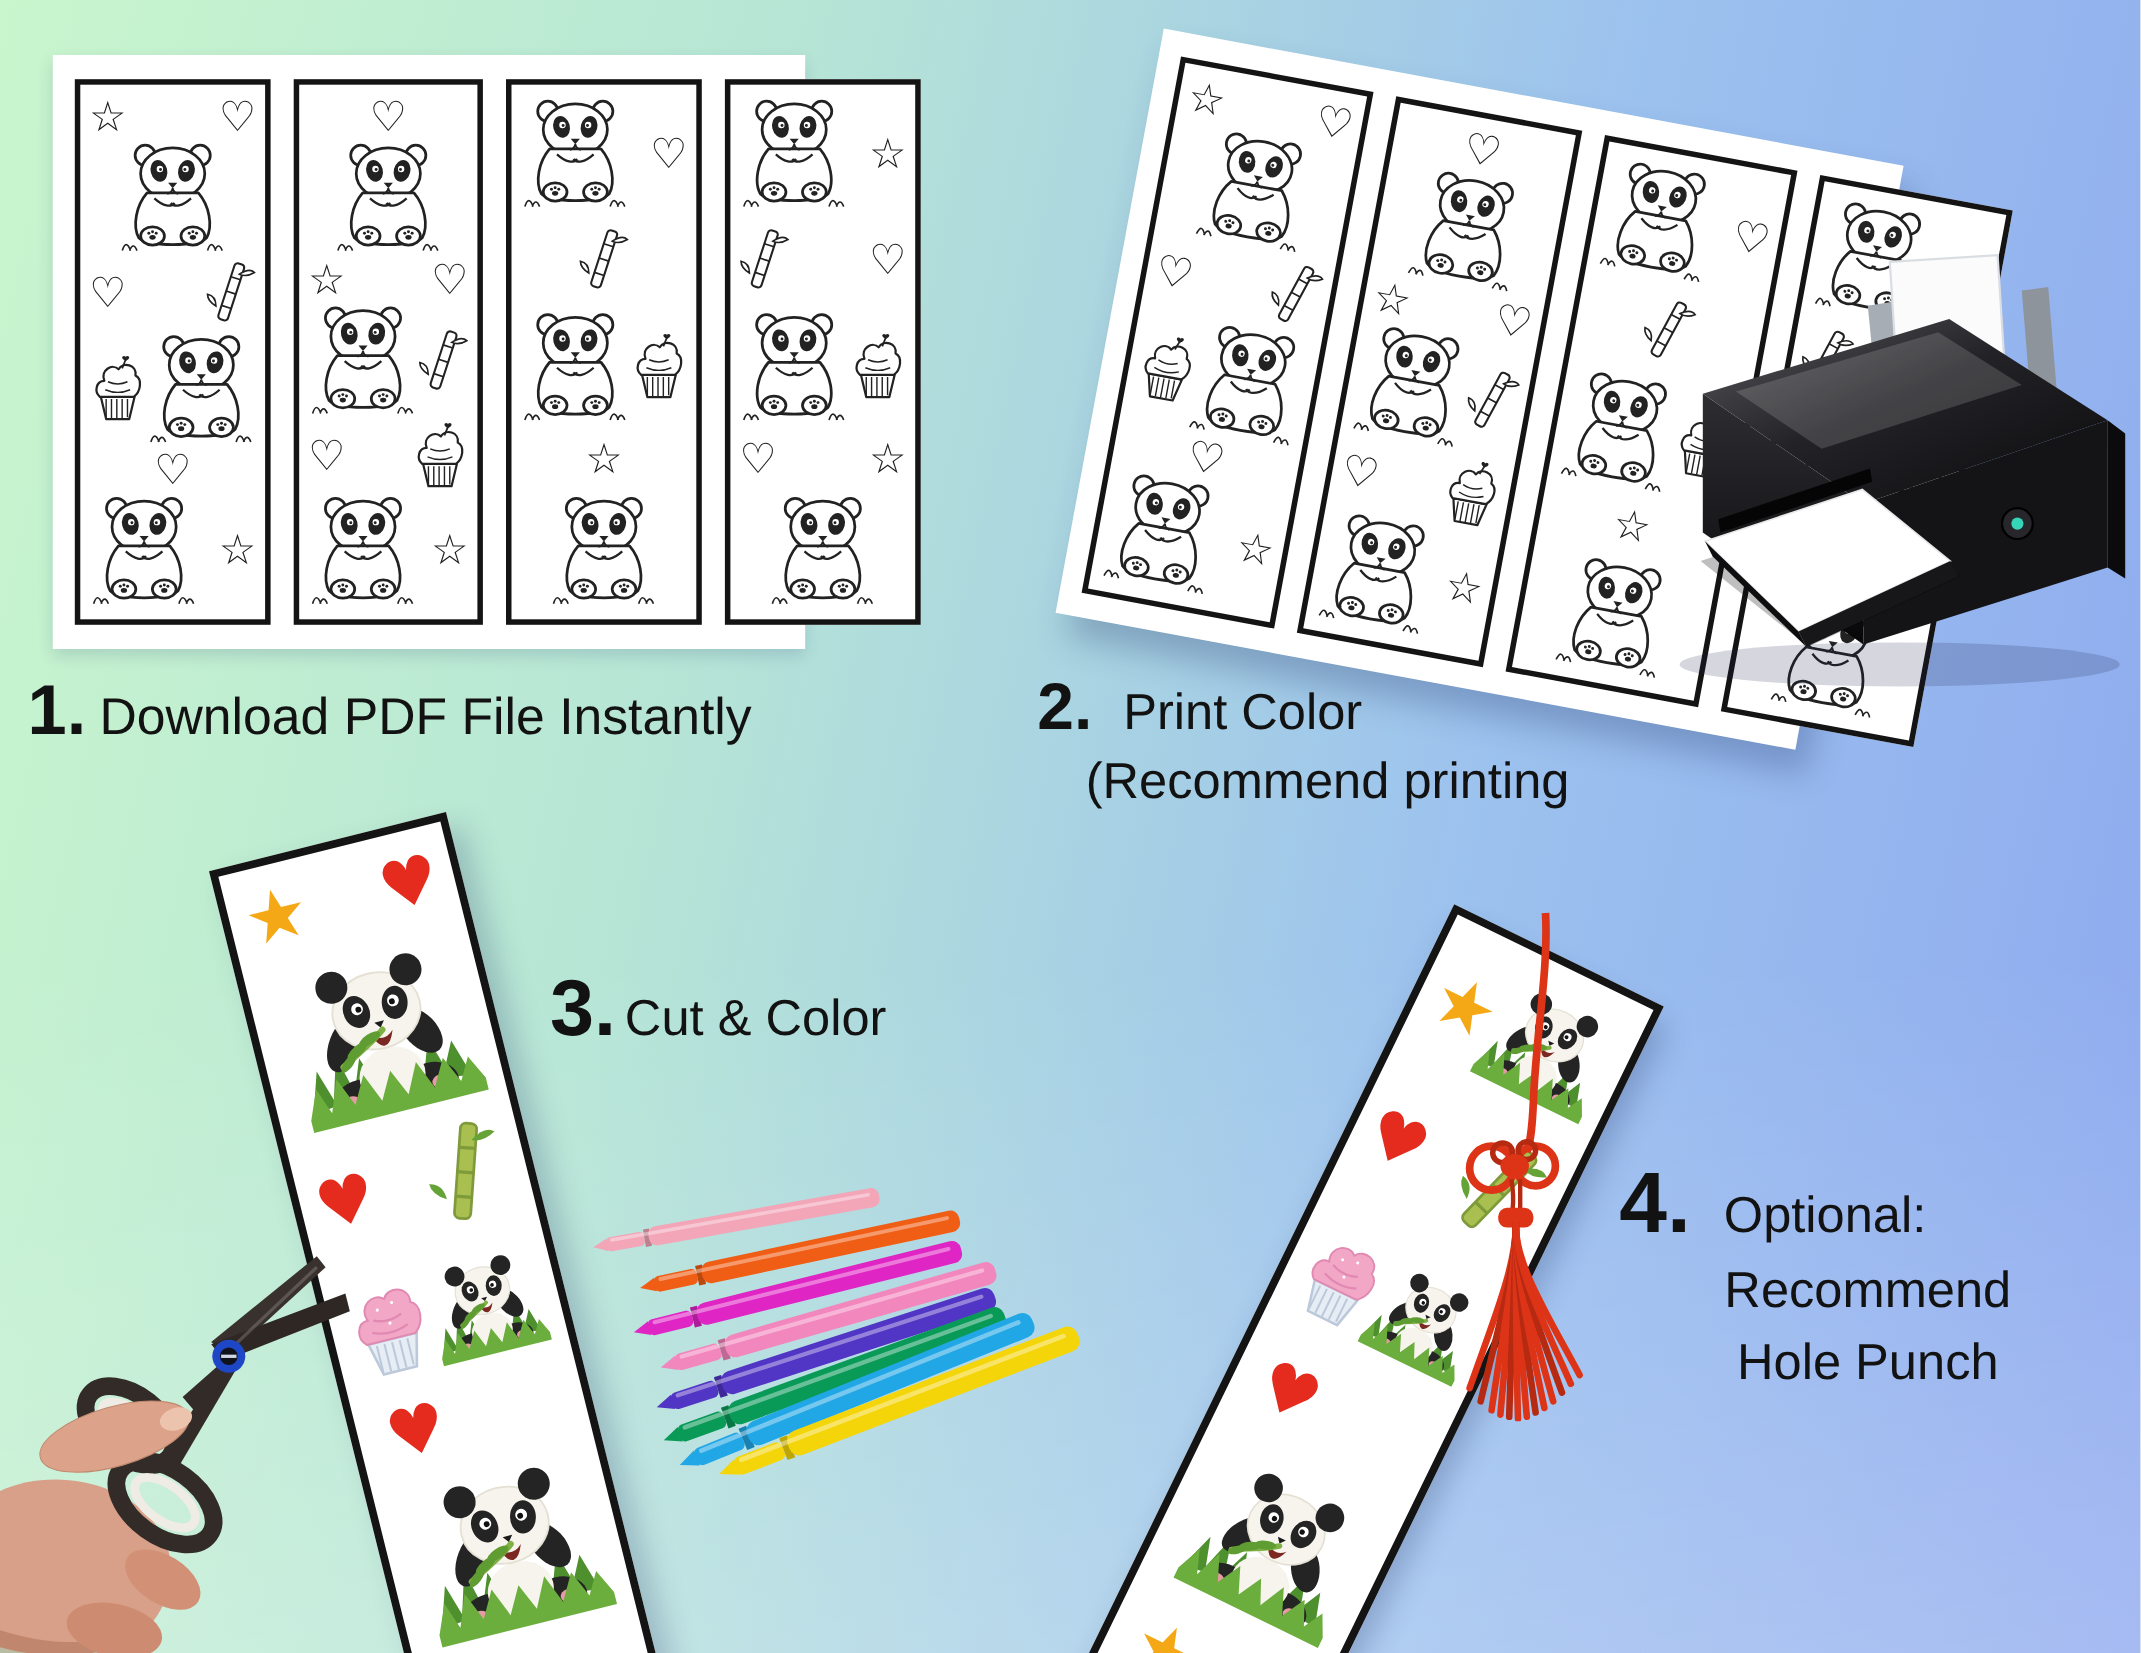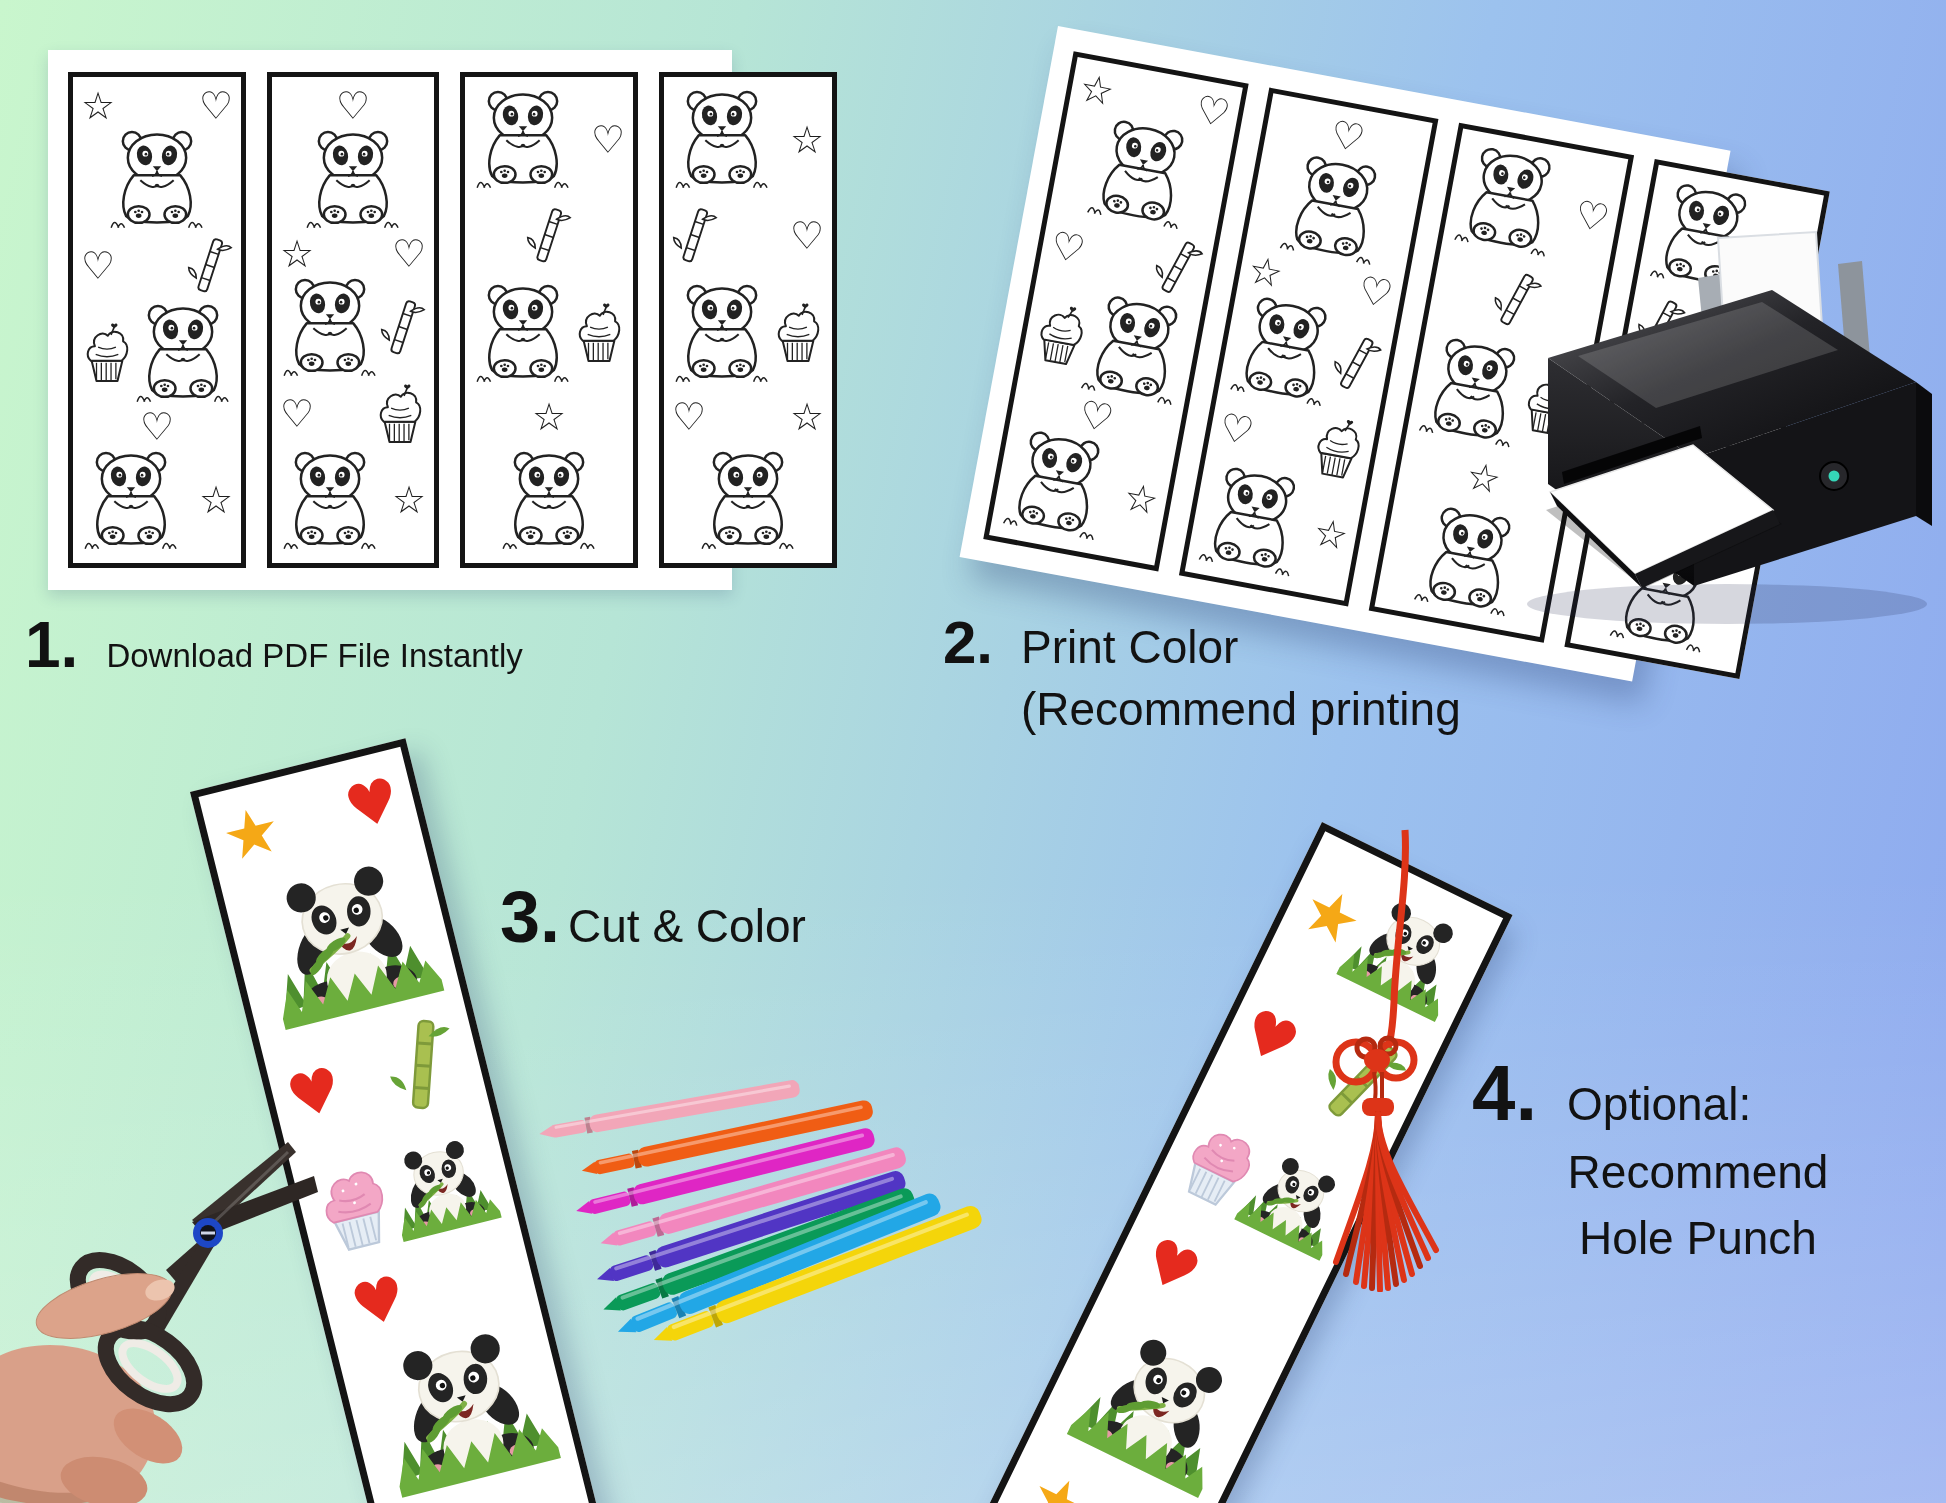--- a/index.html
+++ b/index.html
@@ -43,26 +43,26 @@
   .colored .ico-cupcake{width:88px;height:100px}
   .colored .ico-bamboo{width:82px;height:104px}
   .colored .bm-row.single{justify-content:flex-start;padding-left:16px}
   .colored .bm-row.single.panda-row{justify-content:center}
   
   .caption{position:absolute;z-index:4;color:#121212}
   .step-num{font-weight:700}
   .flexline{display:flex;align-items:baseline}
   .c1{left:25px;top:608px}
   .c1 .step-num{font-size:64px}
-  .c1 .step-title{font-size:33px;margin-left:28px}
+  .c1 .step-title{font-size:47px;margin-left:12px}
   .c2{left:943px;top:608px}
   .c2 .step-num{font-size:60px}
   .c2 .step-title{font-size:46px;margin-left:28px}
   .c2 .sub{font-size:46px;line-height:1.42}
-  .c2 .sub-0{margin-left:78px}
+  .c2 .sub-0{margin-left:44px}
   .c2 .sub-1{margin-left:128px}
   .c3{left:500px;top:876px}
   .c3 .step-num{font-size:72px}
   .c3 .step-title{font-size:46px;margin-left:8px}
   .c4{left:1450px;top:1048px;width:496px;text-align:center}
   .c4 .row1{display:flex;align-items:baseline;justify-content:flex-start;margin-left:22px}
   .c4 .step-num{font-size:78px}
   .c4 .step-title{font-size:46px;margin-left:30px}
   .c4 .sub{font-size:46px;line-height:1.44}
   

